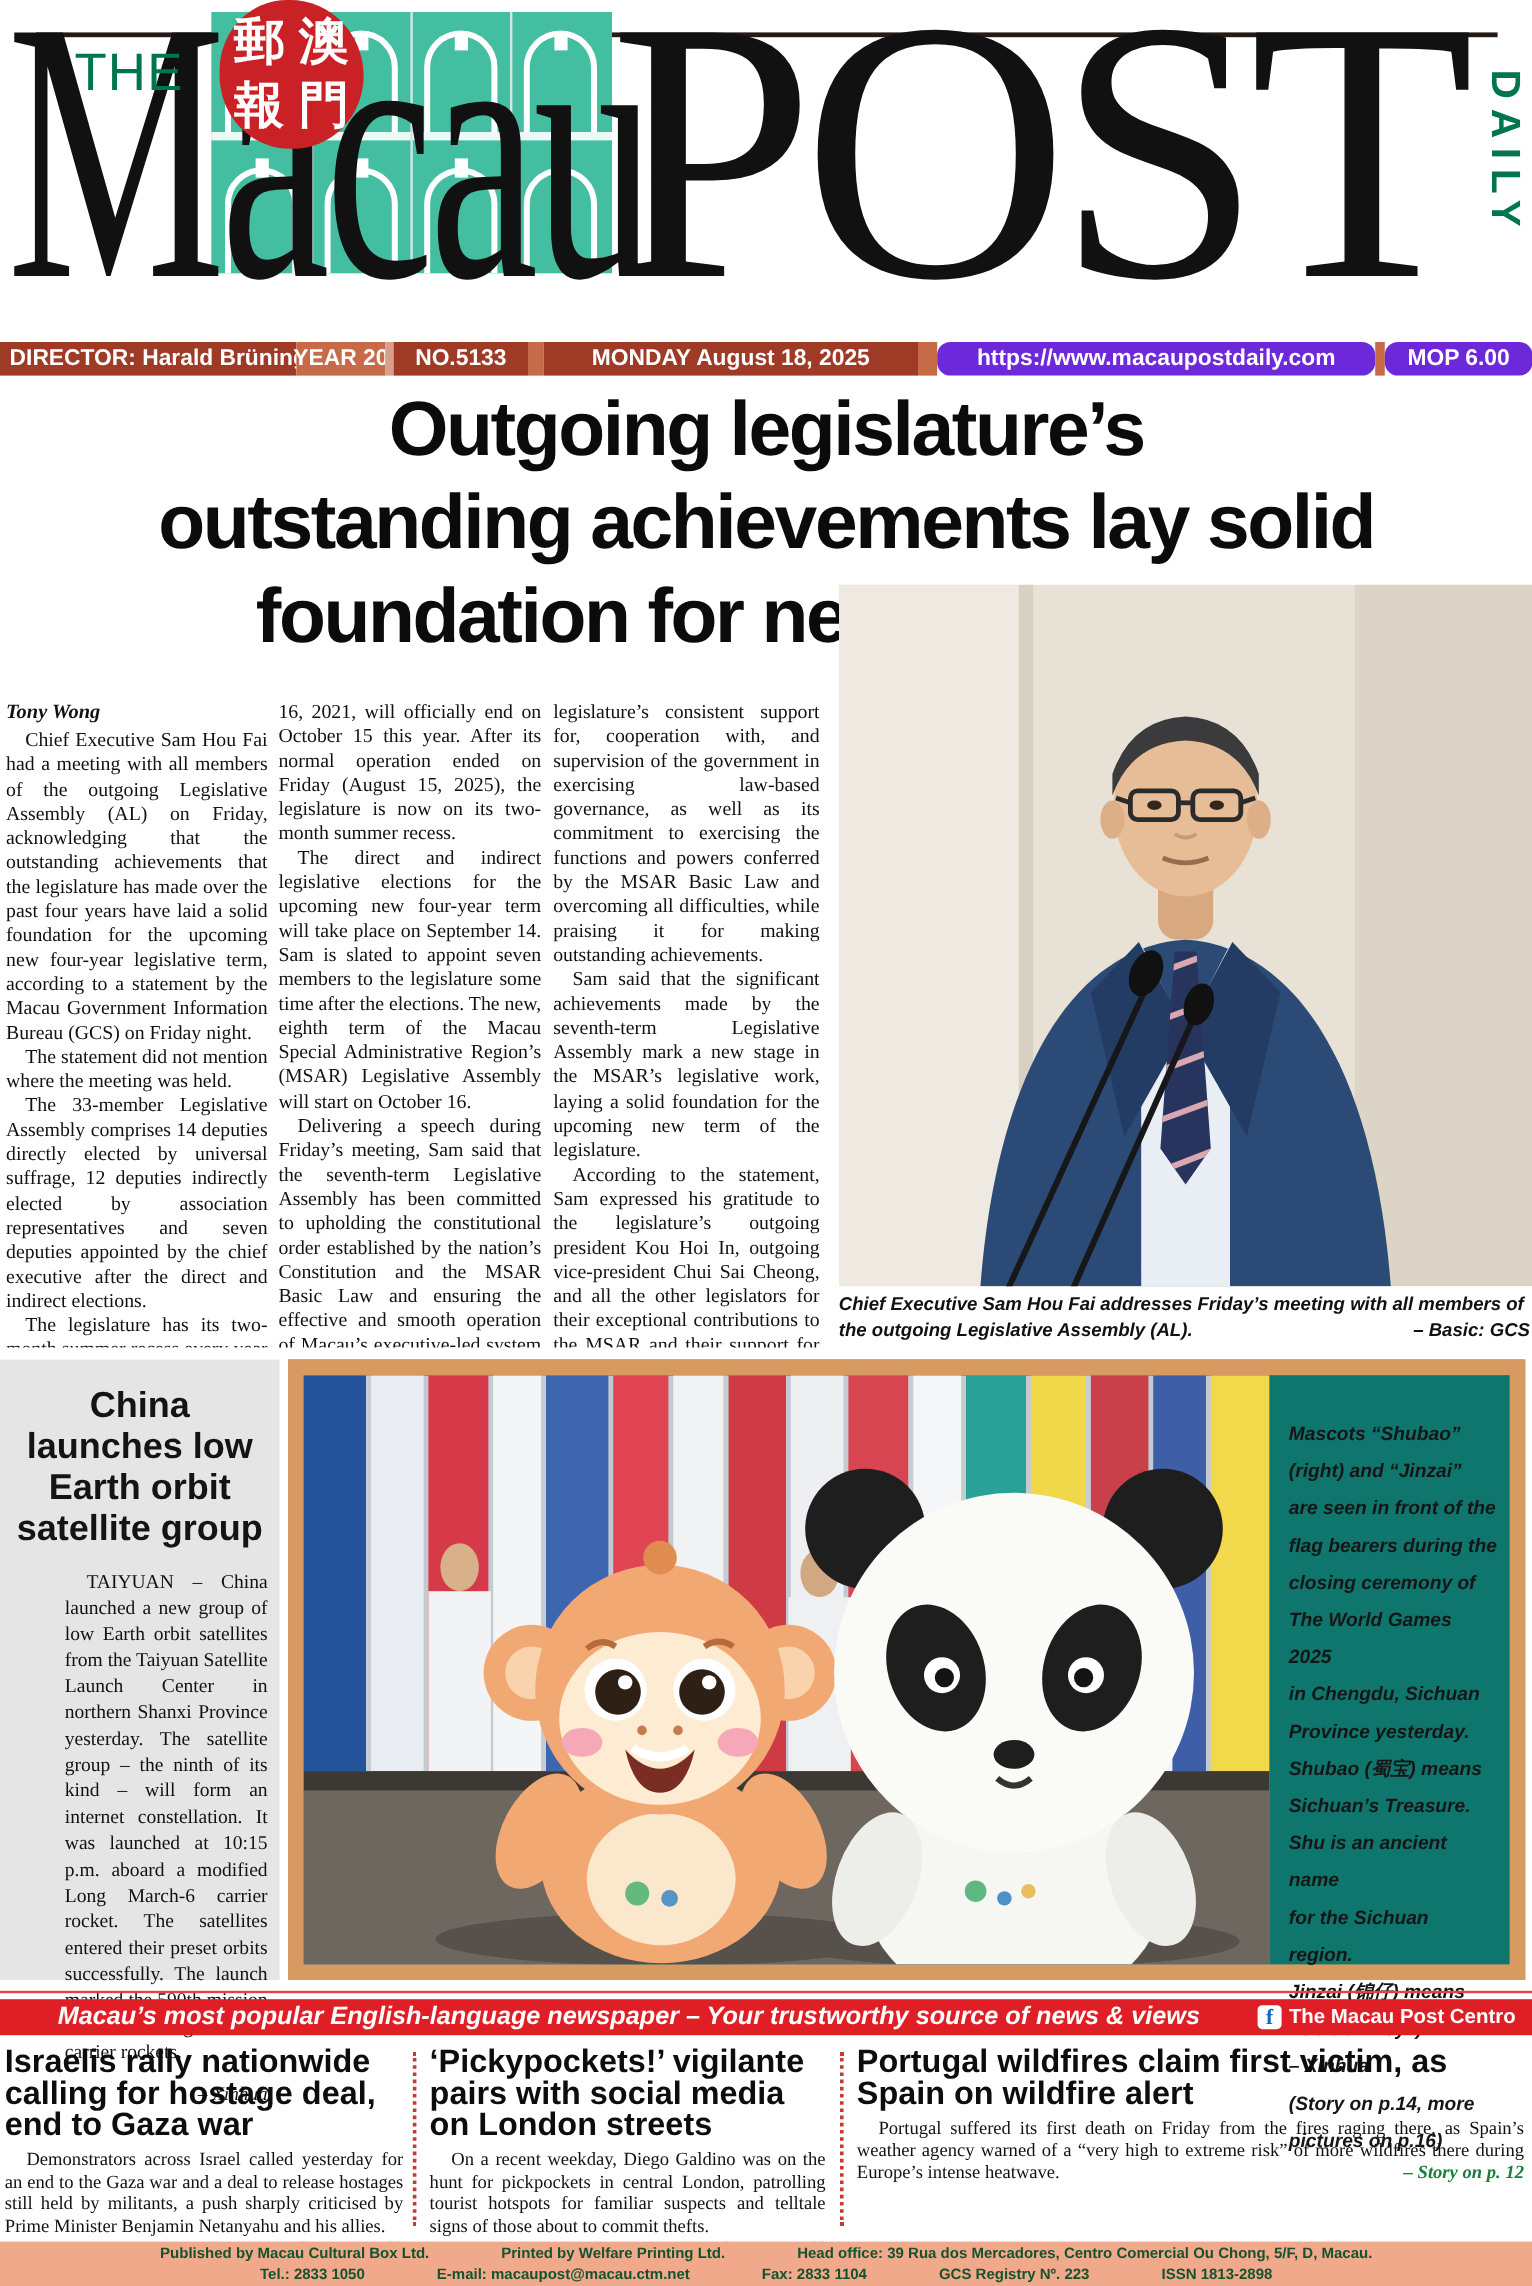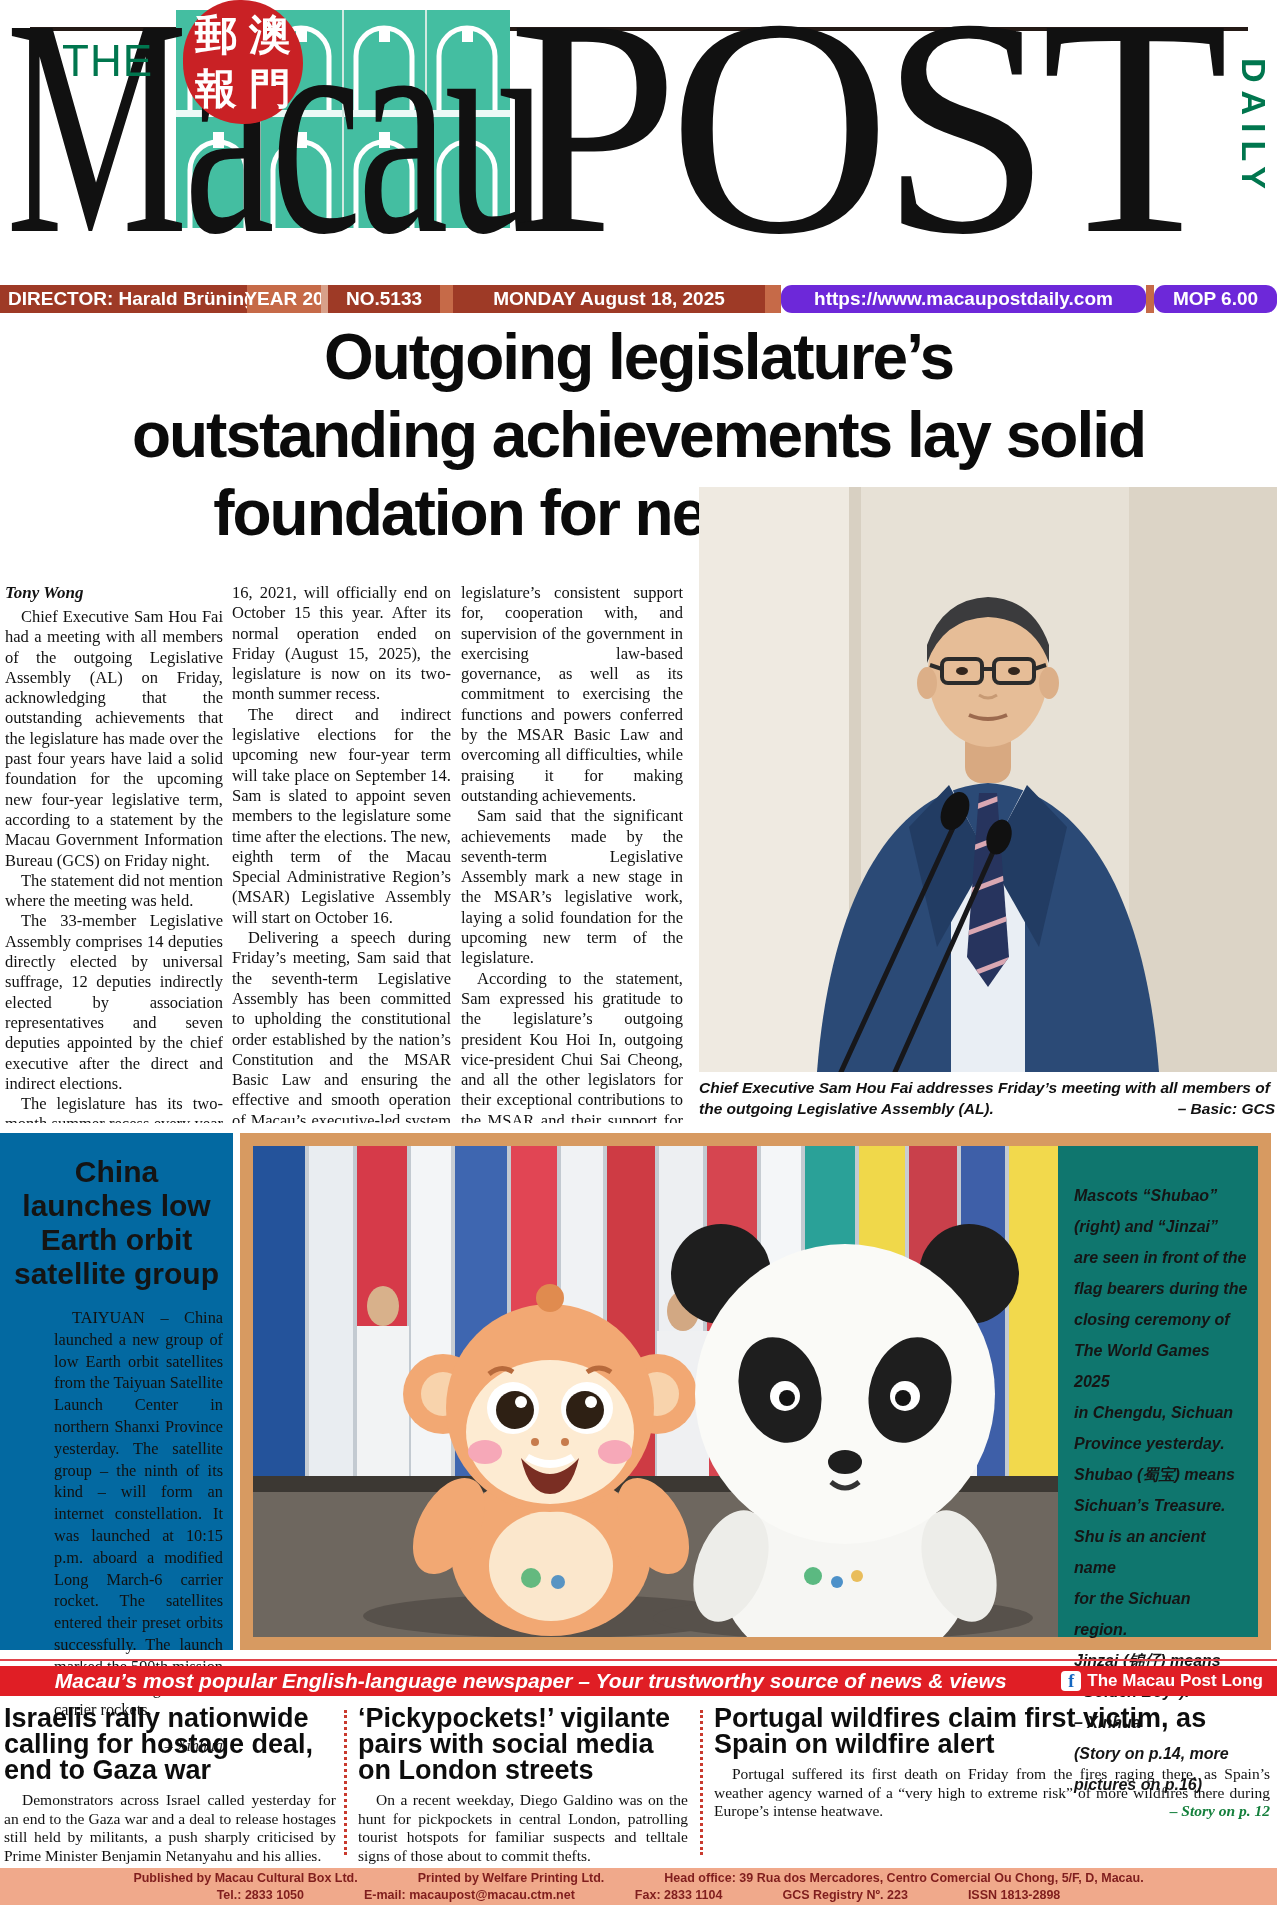--- a/index.html
+++ b/index.html
@@ -48,21 +48,21 @@
   #col2{left:232px;width:219px;}
   #col3{left:461px;width:222px;}
 
   .lead-photo{position:absolute;left:699px;top:487px;width:578px;height:585px;overflow:hidden;}
   .lead-caption{position:absolute;left:699px;top:1077px;width:578px;height:42px;
                 font-family:"Liberation Sans",sans-serif;font-weight:bold;font-style:italic;
                 font-size:15.5px;line-height:21px;}
   .lead-credit{position:absolute;right:2px;bottom:0;}
 
   
-  .sidebar{position:absolute;left:0;top:1133px;width:233px;height:517px;background:#0369a1;
+  .sidebar{position:absolute;left:0;top:1133px;width:233px;height:517px;background:#e5e5e5;
            box-sizing:border-box;padding:22px 10px 10px 10px;}
   .sidebar h2{margin:0 auto;width:210px;text-align:center;font-family:"Liberation Sans",sans-serif;
               font-size:30px;line-height:34px;color:#141414;}
   .sidebar .sb-body{margin-top:16px;font-size:16.3px;line-height:21.8px;text-align:justify;}
   .sidebar .sb-body{text-indent:18px;margin-left:44px;}
   .sb-credit{display:block;text-align:right;font-style:italic;font-size:16px;margin-top:2px;}
 
   
   .mascots{position:absolute;left:240px;top:1133px;width:1031px;height:517px;
            background:#0f766e;border:13px solid #D79A61;box-sizing:border-box;display:flex;}
@@ -89,21 +89,21 @@
   .b-art p{margin:0;font-size:15.5px;line-height:18.6px;text-align:justify;text-indent:18px;}
   .ref{float:right;color:#15803d;font-style:italic;font-weight:bold;text-indent:0;}
   #bart0{left:4px;width:332px;}
   #bart1{left:358px;width:330px;}
   #bart2{left:714px;width:556px;}
   .vdot{position:absolute;top:5px;height:145px;border-left:3px dotted #C93A2E;}
 
   
   .footer{position:absolute;left:0;top:1868px;width:1277px;height:37px;background:#F0A98B;
           font-family:"Liberation Sans",sans-serif;font-weight:bold;font-size:12.5px;
-          color:#7f1d1d;display:flex;flex-direction:column;justify-content:center;gap:3px;}
+          color:#14532d;display:flex;flex-direction:column;justify-content:center;gap:3px;}
   .footer .frow{display:flex;justify-content:center;gap:60px;}
 </style>
 </head>
 <body>
 
 <div id="page">
 
   <div class="topline"></div>
 
   <svg class="arches" width="334" height="218" viewBox="0 0 334 218">
@@ -364,21 +364,21 @@
 – Xinhua
 (Story on p.14, more
 pictures on p.16)</div>
   </div>
 
   <div class="hairline"></div>
   <div class="banner">
     <div class="banner-text">Macau’s most popular English-language newspaper – Your trustworthy source of news &amp; views</div>
     <div class="banner-fb">
       <span class="fb-icon">f</span>
-      <span>The Macau Post Long</span>
+      <span>The Macau Post Centro</span>
     </div>
   </div>
 
   <div class="bottom">
     <div class="b-art" id="bart0">
       <h3>Israelis rally nationwide calling for hostage deal, end to Gaza war</h3>
       <p><span>Demonstrators across Israel called yesterday for an end to the Gaza war and a deal to release hostages still held by militants, a push sharply criticised by Prime Minister Benjamin Netanyahu and his allies.</span>
          <span class="ref">– Story on p. 10</span></p>
     </div>
     <div class="vdot" style="left:344px;"></div>

